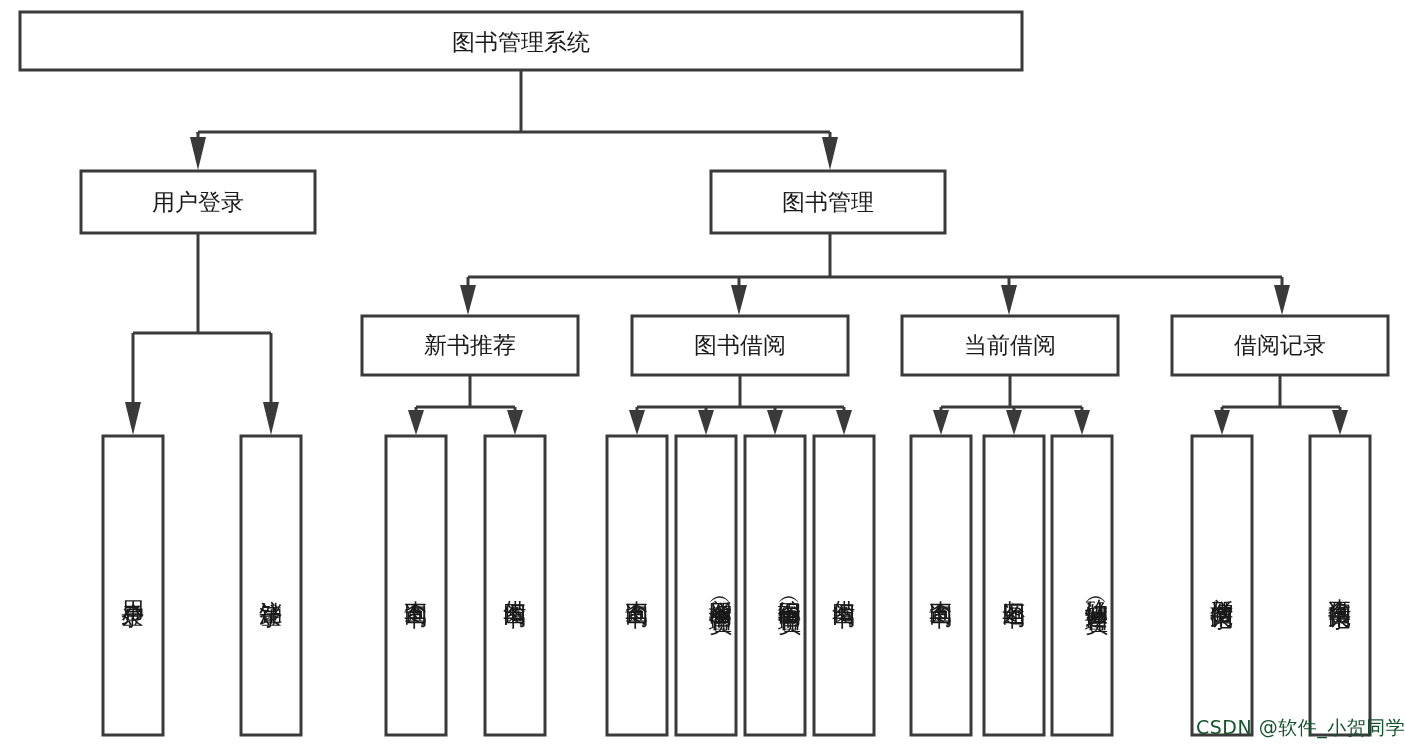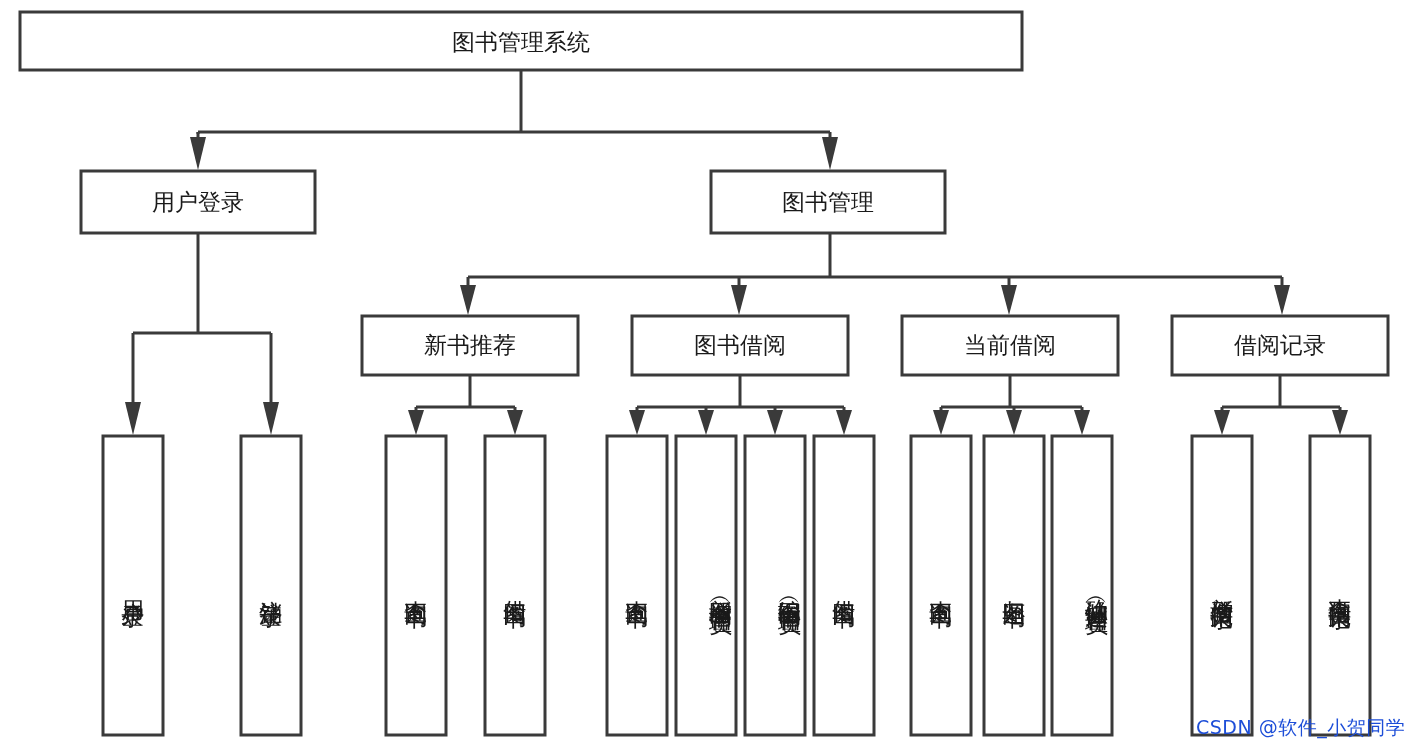--- a/index.html
+++ b/index.html
@@ -60,21 +60,21 @@
     color: #1a1a1a;
     letter-spacing: 2px;
     text-align: center;
     white-space: nowrap;
     pointer-events: none;
   }
   .watermark {
     position: absolute;
     font-family: "DejaVu Sans", "Liberation Sans", sans-serif;
     font-size: 19px;
-    color: #1d4ed8;
+    color: #14532d;
     white-space: nowrap;
     letter-spacing: 0.5px;
   }
 </style>
 </head>
 <body>
 
 <div id="diagram-root">
 
   <svg class="diagram-svg" viewBox="0 0 1405 747">

